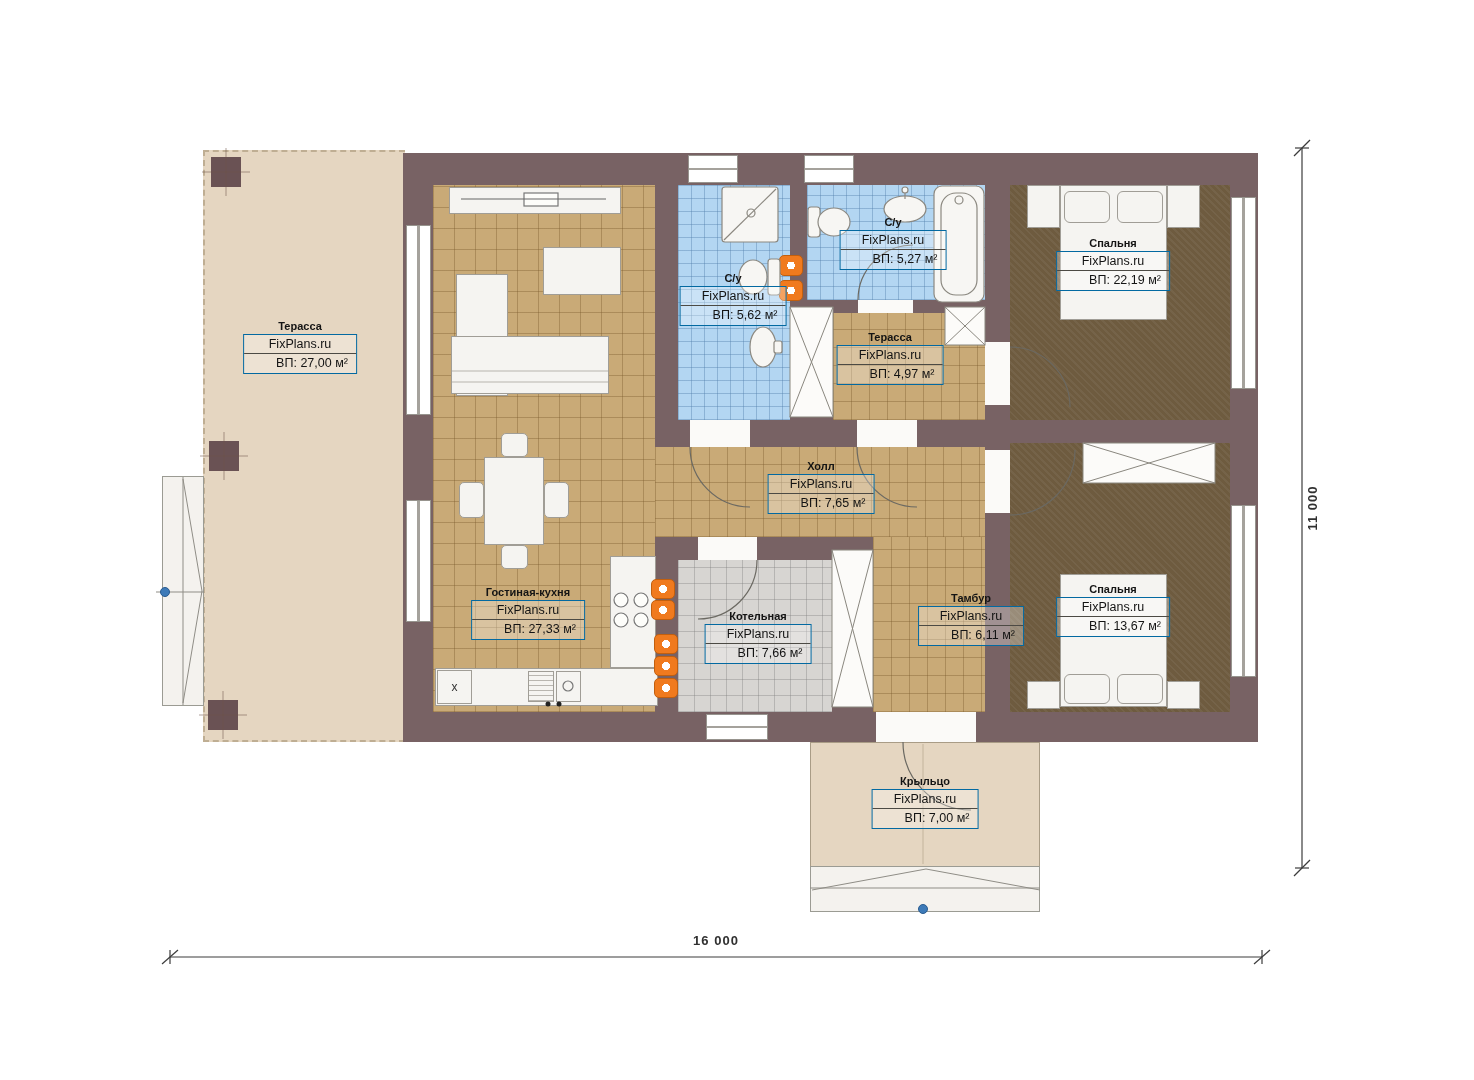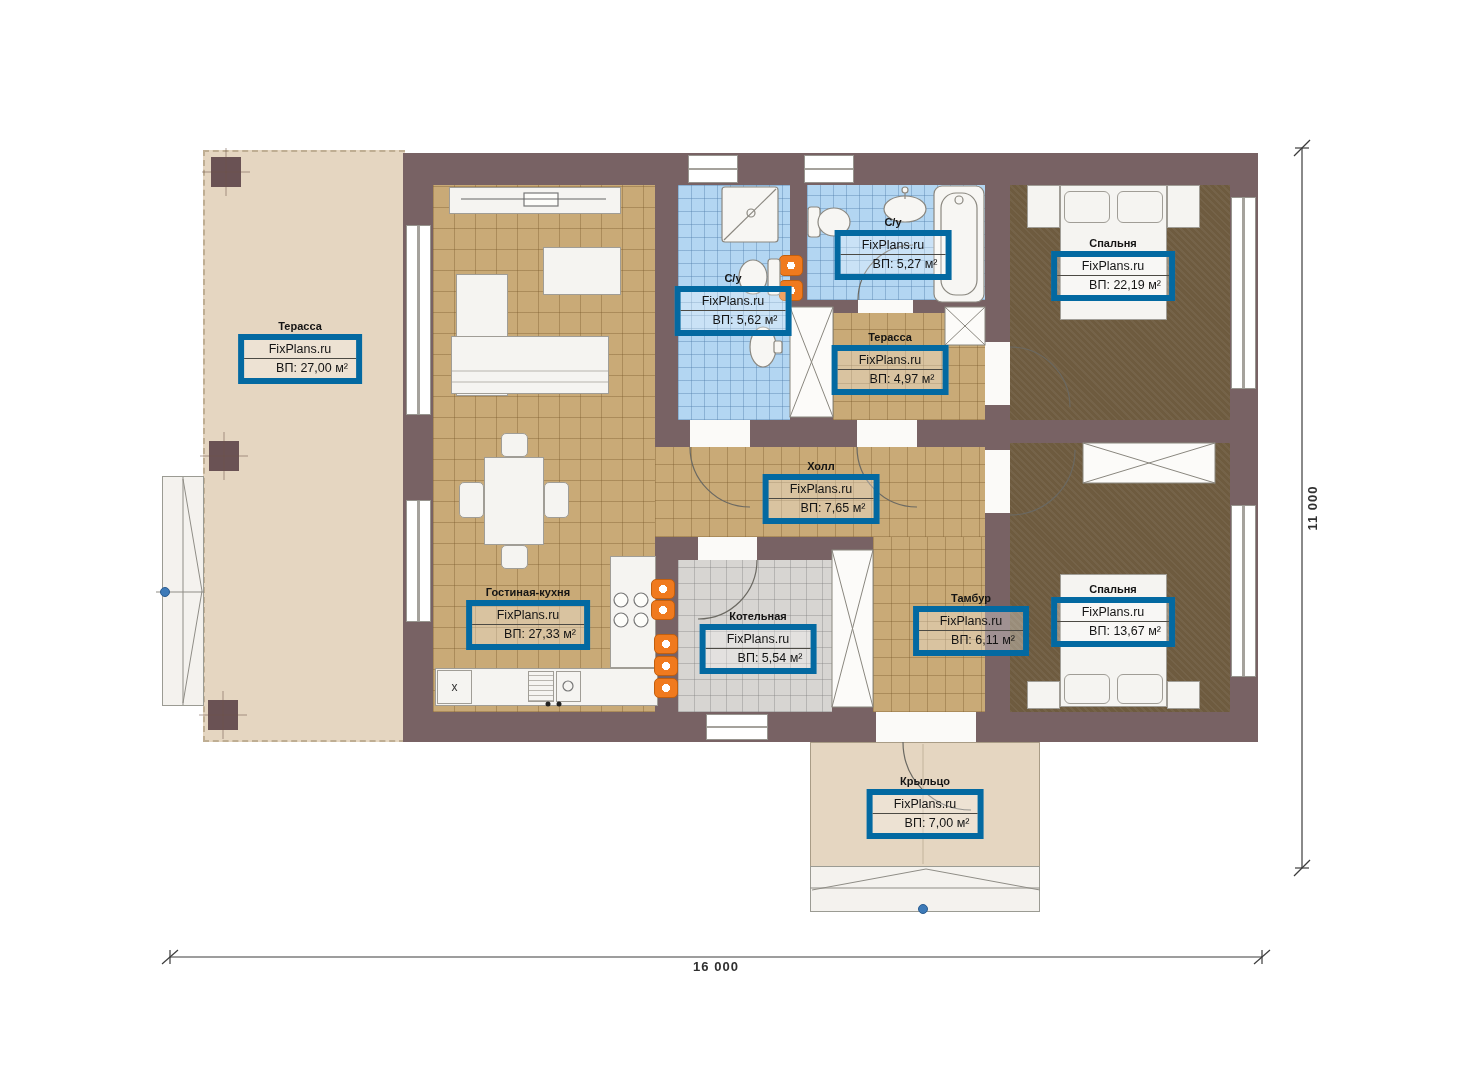--- a/index.html
+++ b/index.html
@@ -27,21 +27,21 @@
   .win-v{background-image:linear-gradient(to right,transparent 45%,#a5a29c 45%,#a5a29c 55%,transparent 55%);}
   .win-h{background-image:linear-gradient(to bottom,transparent 45%,#a5a29c 45%,#a5a29c 55%,transparent 55%);}
   .open{background:#fbfaf8;}
   .furn{background:#f5f4f1;border:1px solid #a09d96;}
   .pillow{border-radius:6px;}
   .col{background:#6a5254;}
   .rad{background:radial-gradient(circle at 50% 50%,#ffffff 0 4px,#f07a1e 4px);border:1px solid #c25f0e;border-radius:5px;}
   .steps{background:#f4f2ee;border:1px solid #9b9b93;}
   .room-label{transform:translateX(-50%);text-align:center;color:#141414;z-index:30;}
   .room-name{font-weight:bold;font-size:11px;white-space:nowrap;margin-bottom:2px;}
-  .area-box{display:inline-block;border:6px solid #0369a1;background:rgba(255,255,255,.30);font-size:12.5px;line-height:1.15;}
+  .area-box{display:inline-block;border:1px solid #0369a1;background:rgba(255,255,255,.30);font-size:12.5px;line-height:1.15;}
   .area-box .row{padding:2px 8px;white-space:nowrap;}
   .area-box .row + .row{border-top:1px solid #4c4a44;padding-left:32px;}
   .dim-label{font-size:13px;color:#303030;font-weight:bold;letter-spacing:1px;white-space:nowrap;}
   .xmark{display:flex;align-items:center;justify-content:center;font-size:12px;color:#333;}
   svg.overlay{position:absolute;left:0;top:0;z-index:20;}
 </style>
 </head>
 <body>
 
 <div class="stage">
@@ -229,31 +229,31 @@
   <div class="abs room-label" style="left:890px;top:331px;">
     <div class="room-name">Терасса</div>
     <div class="area-box"><div class="row">FixPlans.ru</div><div class="row">ВП: 4,97 м²</div></div>
   </div>
   <div class="abs room-label" style="left:821px;top:460px;">
     <div class="room-name">Холл</div>
     <div class="area-box"><div class="row">FixPlans.ru</div><div class="row">ВП: 7,65 м²</div></div>
   </div>
   <div class="abs room-label" style="left:758px;top:610px;">
     <div class="room-name">Котельная</div>
-    <div class="area-box"><div class="row">FixPlans.ru</div><div class="row">ВП: 5,54 м²</div></div>
+    <div class="area-box"><div class="row">FixPlans.ru</div><div class="row">ВП: 7,66 м²</div></div>
   </div>
   <div class="abs room-label" style="left:971px;top:592px;">
     <div class="room-name">Тамбур</div>
     <div class="area-box"><div class="row">FixPlans.ru</div><div class="row">ВП: 6,11 м²</div></div>
   </div>
   <div class="abs room-label" style="left:1113px;top:583px;">
     <div class="room-name">Спальня</div>
     <div class="area-box"><div class="row">FixPlans.ru</div><div class="row">ВП: 13,67 м²</div></div>
   </div>
   <div class="abs room-label" style="left:925px;top:775px;">
     <div class="room-name">Крыльцо</div>
     <div class="area-box"><div class="row">FixPlans.ru</div><div class="row">ВП: 7,00 м²</div></div>
   </div>
 
-  <div class="abs dim-label" style="left:716px;top:959px;transform:translateX(-50%);">16 000</div>
+  <div class="abs dim-label" style="left:716px;top:933px;transform:translateX(-50%);">16 000</div>
   <div class="abs dim-label" style="left:1312px;top:508px;transform:translate(-50%,-50%) rotate(-90deg);">11 000</div>
 
 </div>
 
 </body></html>

